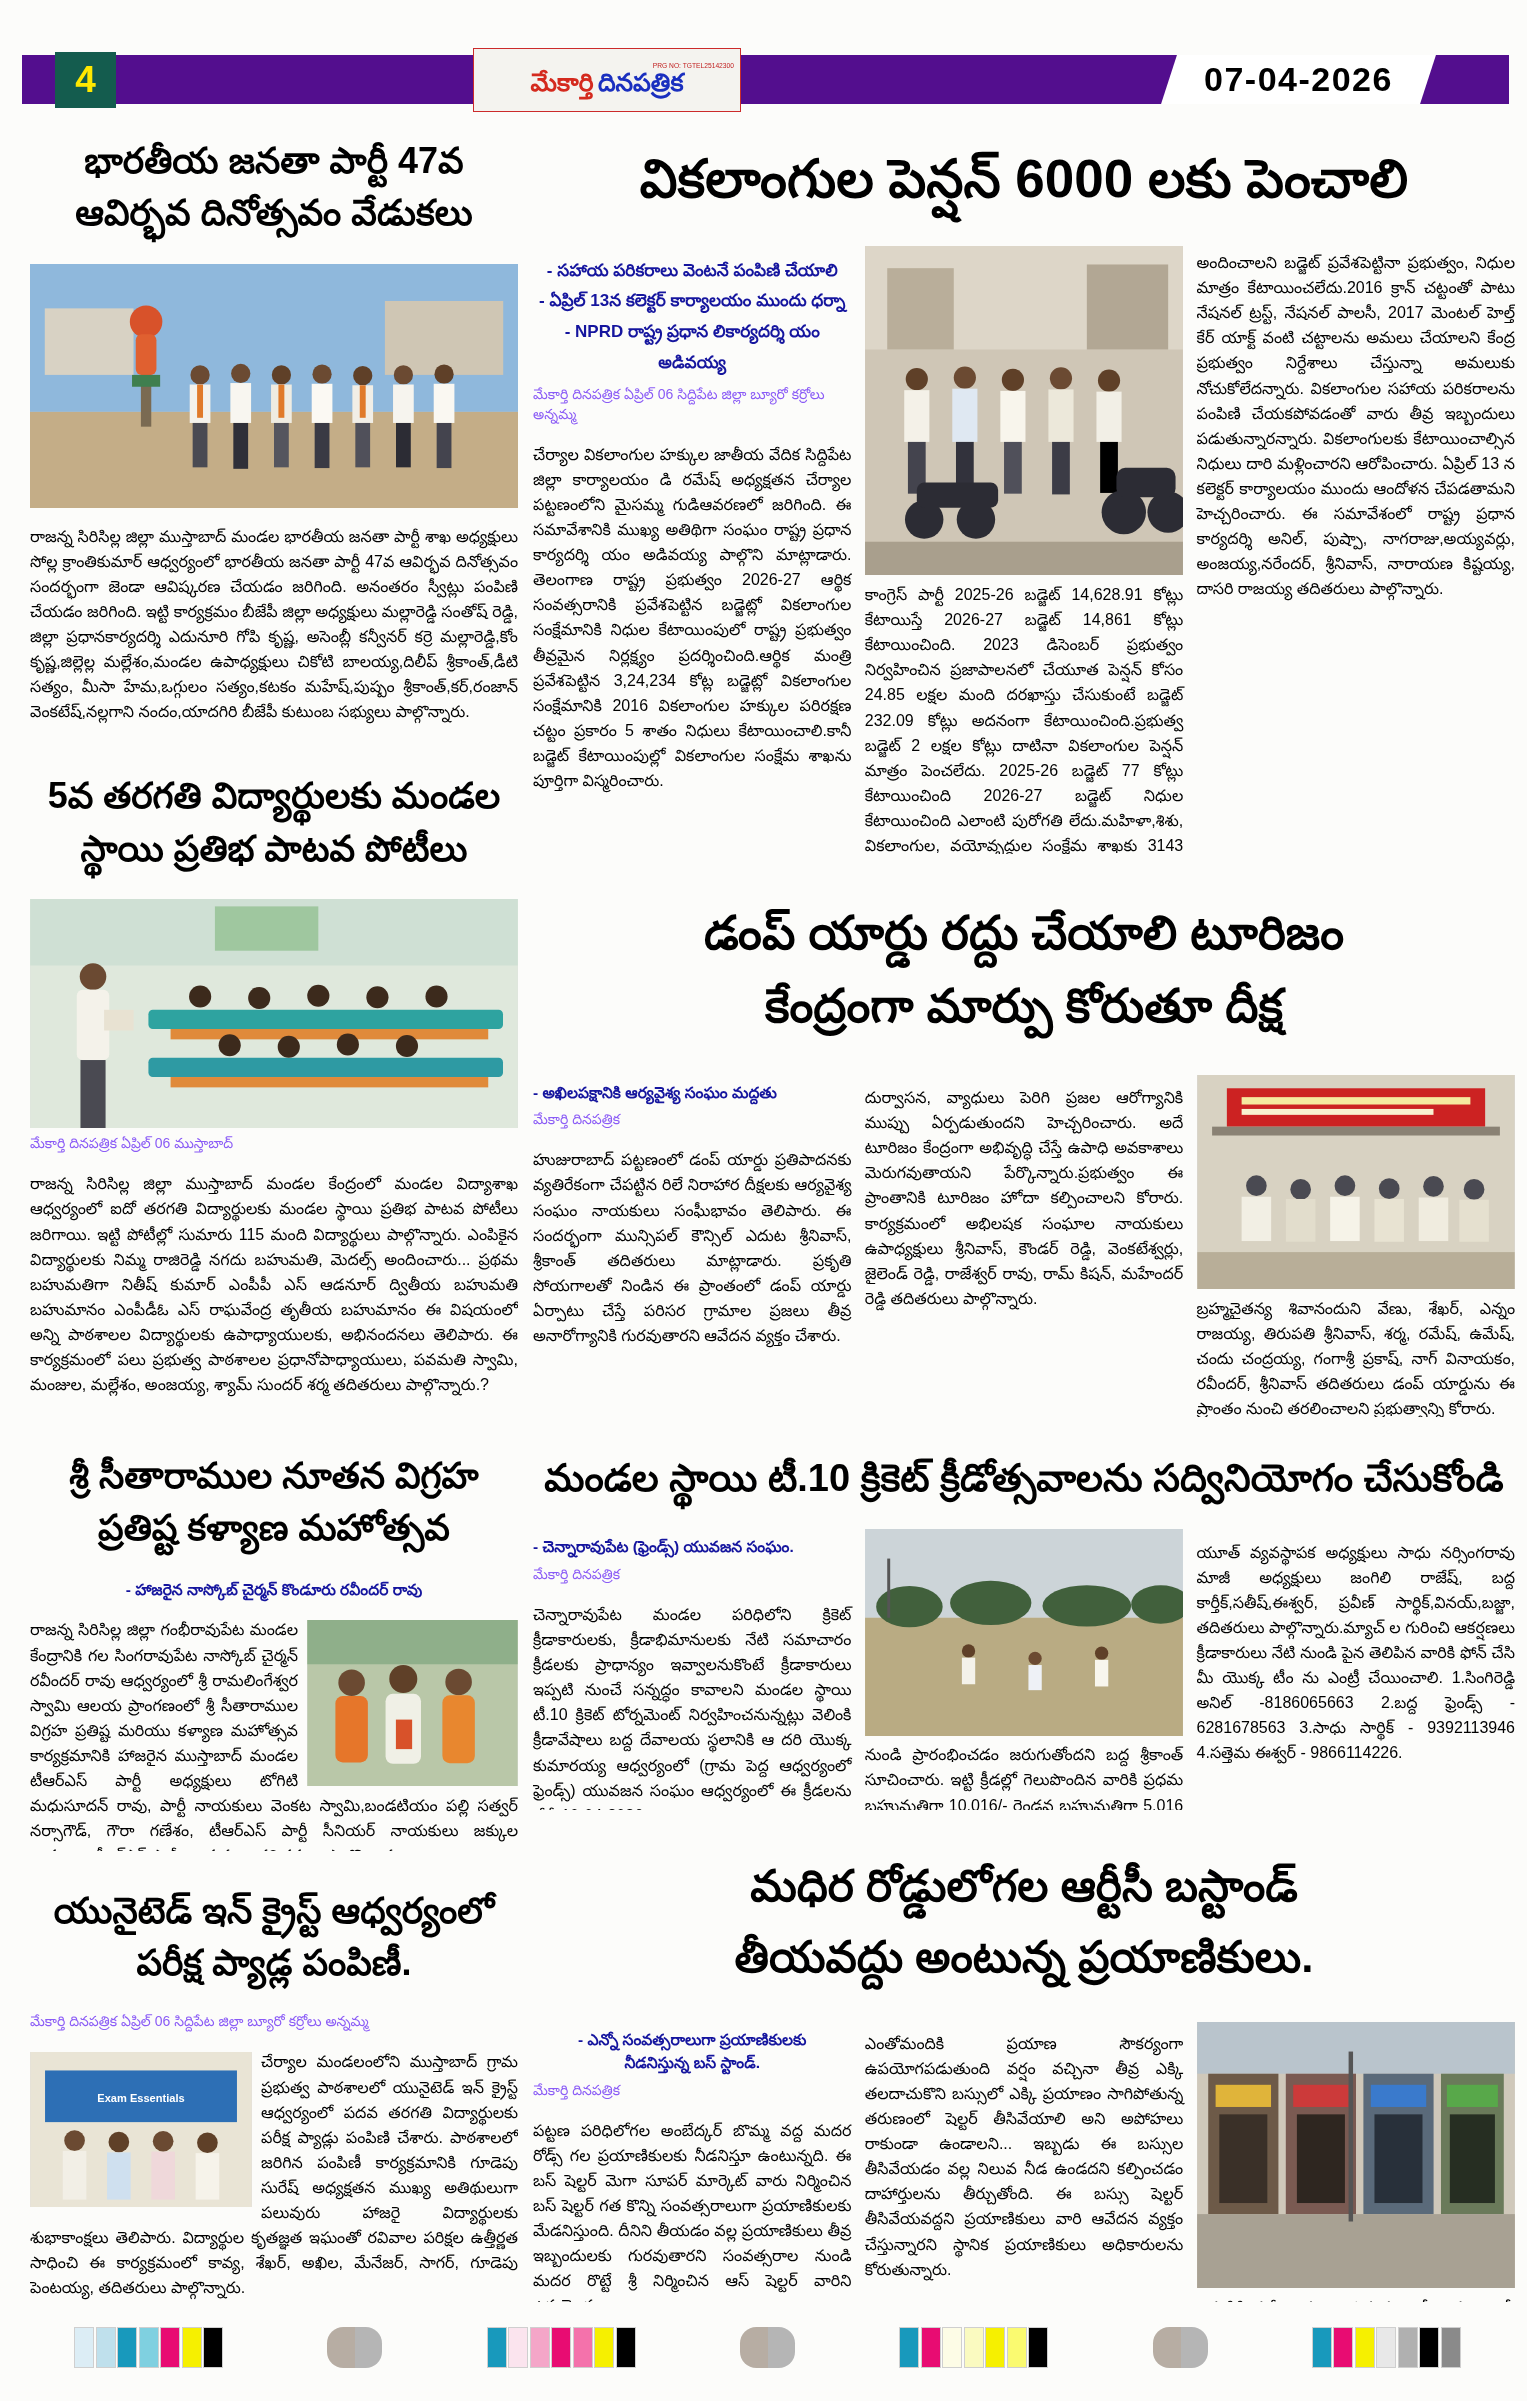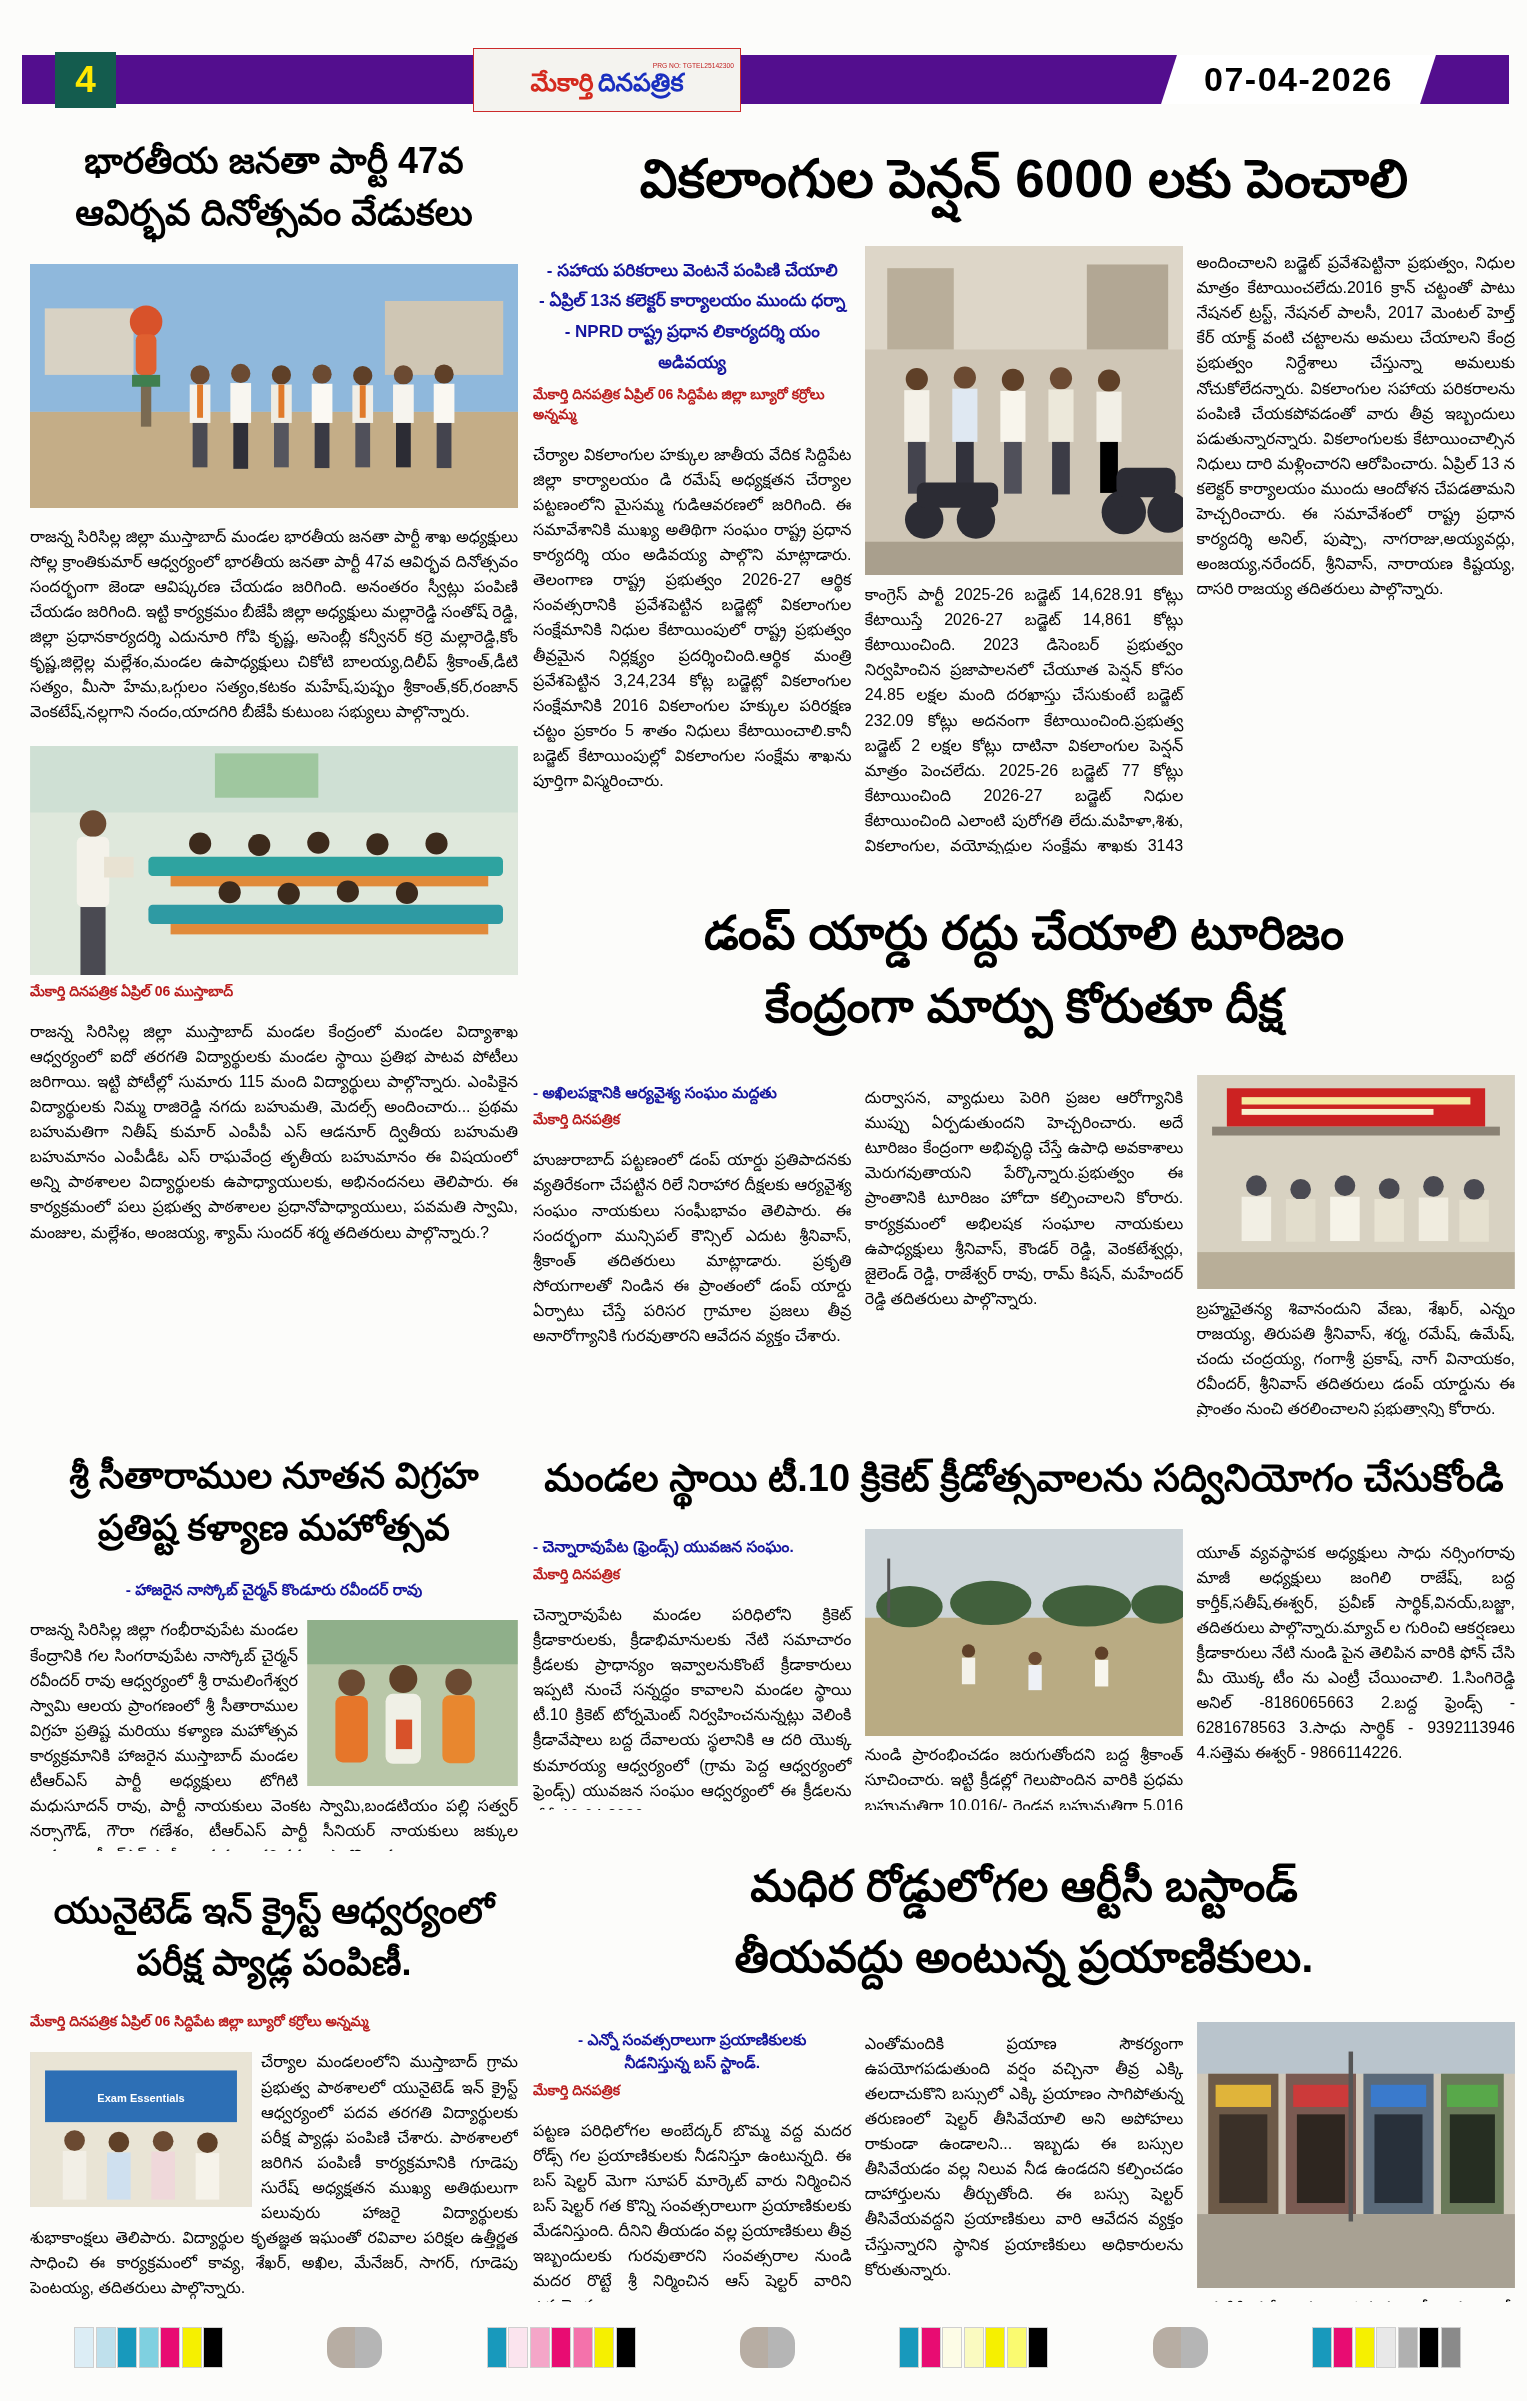--- a/index.html
+++ b/index.html
@@ -23,21 +23,21 @@
   .col-left{width:488px;flex:none;display:flex;flex-direction:column;gap:10.3px;}
   .col-right{flex:1;display:flex;flex-direction:column;gap:12px;}
   article{overflow:hidden;}
   .hl{font-weight:bold;text-align:center;line-height:1.45;color:#000;}
   .hl-l{font-size:36px;}
   .hl-pension{font-size:53px;line-height:1.2;}
   .hl-dump{font-size:47px;line-height:1.55;}
   .hl-cricket{font-size:38px;line-height:1.3;}
   .hl-bus{font-size:44px;line-height:1.6;}
   .byline{color:#15159e;font-weight:bold;font-size:15.5px;line-height:1.5;text-align:center;margin:6px 0;}
-  .dateline{color:#b91c1c;font-weight:bold;font-size:14px;margin:7.4px 0 3px 0;}
+  .dateline{color:#8b5cf6;font-weight:normal;font-size:14px;margin:7.4px 0 3px 0;}
   .body-txt{font-size:16px;line-height:1.57;text-align:justify;}
   .bullets{color:#15159e;font-weight:bold;font-size:17px;line-height:1.8;text-align:center;margin-top:10.3px;}
   .threecol{display:flex;gap:13.3px;margin-top:4.4px;}
   .threecol > div{flex:1;min-width:0;}
   .photo{display:block;background:#ddd;}
   .ph-caption{font-size:15px;color:#fff;font-weight:bold;}
   .fl-r{float:right;margin:3px 0 6px 9px;}
   .fl-l{float:left;margin:3px 9px 6px 0;}
   
   .colorbars{position:absolute;bottom:33px;left:74px;right:67px;height:41px;
@@ -101,20 +101,21 @@
               <rect x="495" y="215" width="20" height="60" fill="#2c2c34"></rect>
             <circle cx="560" cy="149" r="13" fill="#5f4028"></circle>
               <rect x="546" y="162" width="28" height="53" fill="#faf8f2"></rect>
               <rect x="550" y="215" width="20" height="61" fill="#44444e"></rect>
           </g>
         </svg>
         <p class="body-txt">రాజన్న సిరిసిల్ల జిల్లా ముస్తాబాద్ మండల భారతీయ జనతా పార్టీ శాఖ అధ్యక్షులు సోల్ల క్రాంతికుమార్ ఆధ్వర్యంలో భారతీయ జనతా పార్టీ 47వ ఆవిర్భవ దినోత్సవం సందర్భంగా జెండా ఆవిష్కరణ చేయడం జరిగింది. అనంతరం స్వీట్లు పంపిణి చేయడం జరిగింది. ఇట్టి కార్యక్రమం బీజేపీ జిల్లా అధ్యక్షులు మల్లారెడ్డి సంతోష్ రెడ్డి, జిల్లా ప్రధానకార్యదర్శి ఎదునూరి గోపి కృష్ణ, అసెంబ్లీ కన్వీనర్ కర్రె మల్లారెడ్డి,కోం కృష్ణ,జిల్లెల్ల మల్లేశం,మండల ఉపాధ్యక్షులు చికోటి బాలయ్య,దిలీప్ శ్రీకాంత్,డీటి సత్యం, మీసా హేమ,ఒగ్గులం సత్యం,కటకం మహేష్,పుష్పం శ్రీకాంత్,కర్,రంజాన్ వెంకటేష్,నల్లగాని నందం,యాదగిరి బీజేపీ కుటుంబ సభ్యులు పాల్గొన్నారు.</p>
       </article>
 
       <article style="height:669px;">
+        <h1 class="hl hl-l">5వ తరగతి విద్యార్థులకు మండల స్థాయి ప్రతిభ పాటవ పోటీలు</h1>
         <svg class="photo" width="488" height="229" viewBox="0 0 660 310">
           <rect width="660" height="310" fill="#dfe8dc"></rect>
           <rect width="660" height="90" fill="#cfe0d4"></rect>
           <rect x="250" y="10" width="140" height="60" fill="#9fc79f"></rect>
           <g>
             <rect x="160" y="150" width="480" height="26" rx="6" fill="#2ea3a0"></rect>
             <rect x="160" y="215" width="480" height="26" rx="6" fill="#2e9aa3"></rect>
             <rect x="190" y="176" width="430" height="14" fill="#e08a3a"></rect>
             <rect x="190" y="241" width="430" height="14" fill="#e08a3a"></rect>
           </g>

